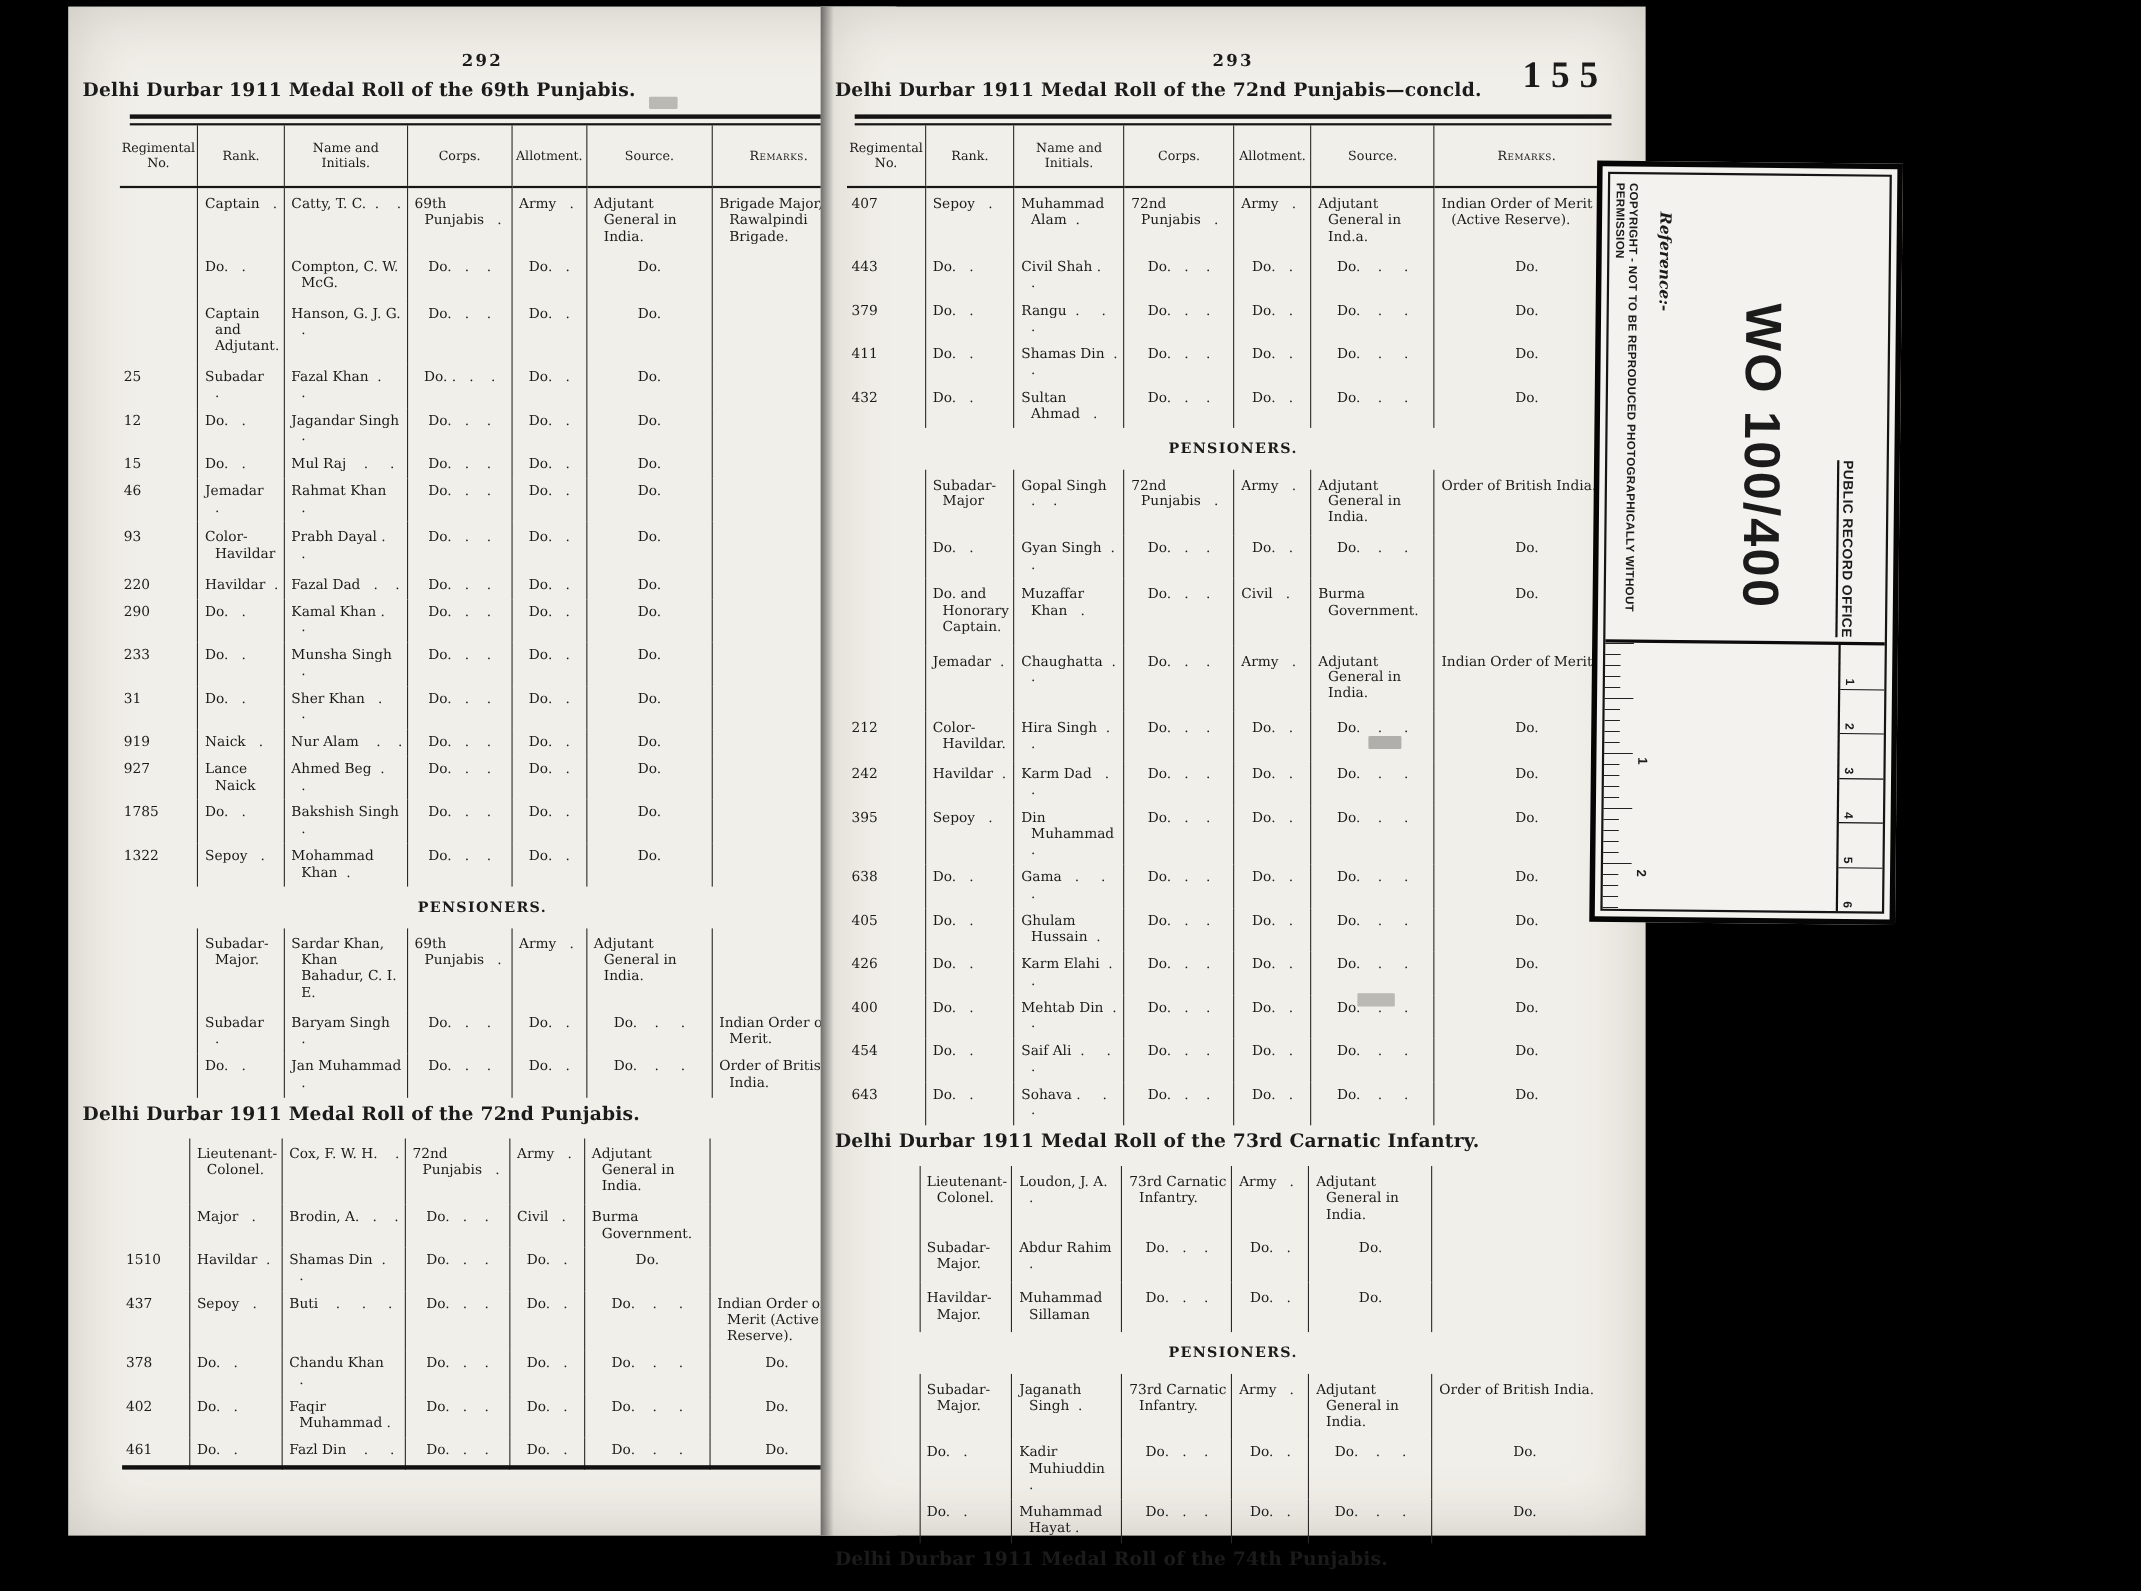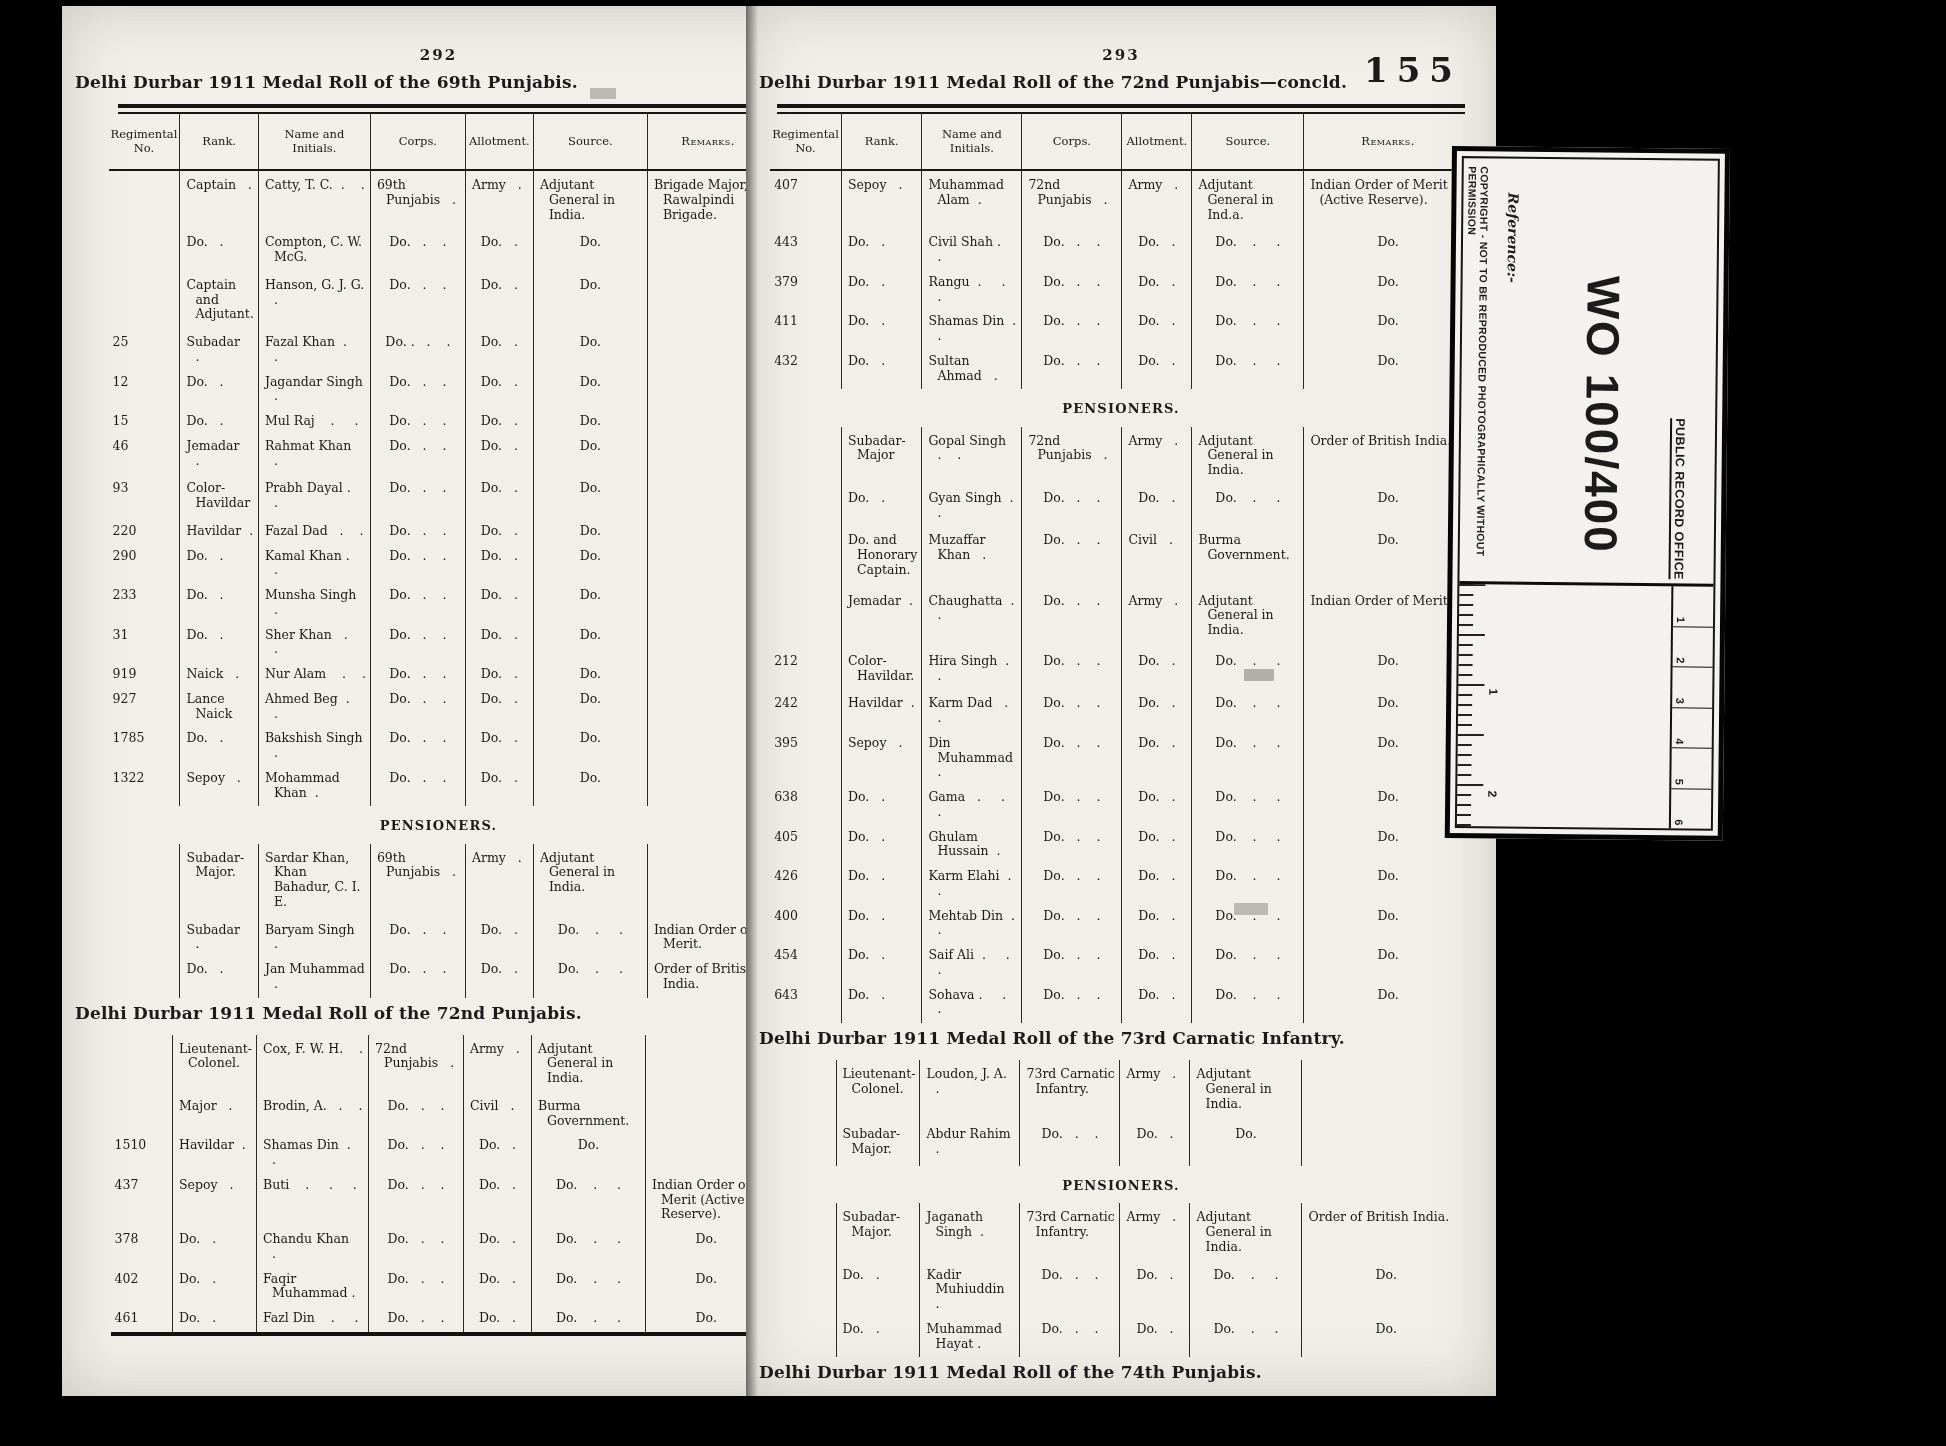--- a/index.html
+++ b/index.html
@@ -12,21 +12,21 @@
     box-shadow:inset 0 0 60px rgba(90,85,70,.25);
   }
   #page-left{left:62px;width:753px;}
   #page-left::after{content:"";position:absolute;top:0;right:0;width:14px;height:100%;
     background:linear-gradient(to right,rgba(0,0,0,0),rgba(0,0,0,.55));}
   #page-right{left:746px;width:750px;}
   #page-right::before{content:"";position:absolute;top:0;left:0;width:12px;height:100%;
     background:linear-gradient(to left,rgba(0,0,0,0),rgba(0,0,0,.5));}
   .page-inner{padding:0 13px;position:relative;}
   .pagenum{text-align:center;font-size:15px;padding-top:40px;margin-bottom:8px;letter-spacing:2px;font-weight:bold;}
-  .stamp{position:absolute;top:44px;right:34px;font-size:34px;font-weight:bold;letter-spacing:9px;}
+  .stamp{position:absolute;top:44px;right:34px;font-size:34px;font-weight:bold;letter-spacing:9px;font-family:Liberation Serif, serif;}
   .section-title{text-align:left;font-weight:bold;font-size:17px;margin:6px 0 12px;letter-spacing:.2px;}
   .section-title.later{margin-top:5px;}
   .toprule{border-top:4px solid #141414;border-bottom:2px solid #141414;height:4px;}
   table{border-collapse:collapse;table-layout:fixed;margin:0 auto;}
   td,th{border-left:1px solid #2a2a2a;vertical-align:top;font-size:12.5px;line-height:1.18;
     padding:4px 4px 6px;white-space:pre-wrap;word-wrap:break-word;}
   td:first-child,th:first-child{border-left:none;}
   th{font-size:11.5px;font-weight:normal;text-align:center;vertical-align:middle;
     padding:14px 2px;border-bottom:2px solid #161616;}
   th.smallcaps{font-variant:small-caps;letter-spacing:.5px;}
@@ -572,20 +572,29 @@
             </tr>
             <tr class="tall">
               <td class="num"></td>
               <td class="l">Subadar-Major.</td>
               <td class="l">Abdur Rahim    .</td>
               <td class="c">Do.   .    .</td>
               <td class="c">Do.   .</td>
               <td class="c">Do.</td>
               <td class="l"></td>
             </tr>
+            <tr class="tall">
+              <td class="num"></td>
+              <td class="l">Havildar-Major.</td>
+              <td class="l">Muhammad Sillaman</td>
+              <td class="c">Do.   .    .</td>
+              <td class="c">Do.   .</td>
+              <td class="c">Do.</td>
+              <td class="l"></td>
+            </tr>
             <tr>
               <td colspan="7" class="group-label">PENSIONERS.</td>
             </tr>
             <tr class="tall">
               <td class="num"></td>
               <td class="l">Subadar-Major.</td>
               <td class="l">Jaganath Singh  .</td>
               <td class="l">73rd Carnatic Infantry.</td>
               <td class="l">Army   .</td>
               <td class="l">Adjutant General in India.</td>

